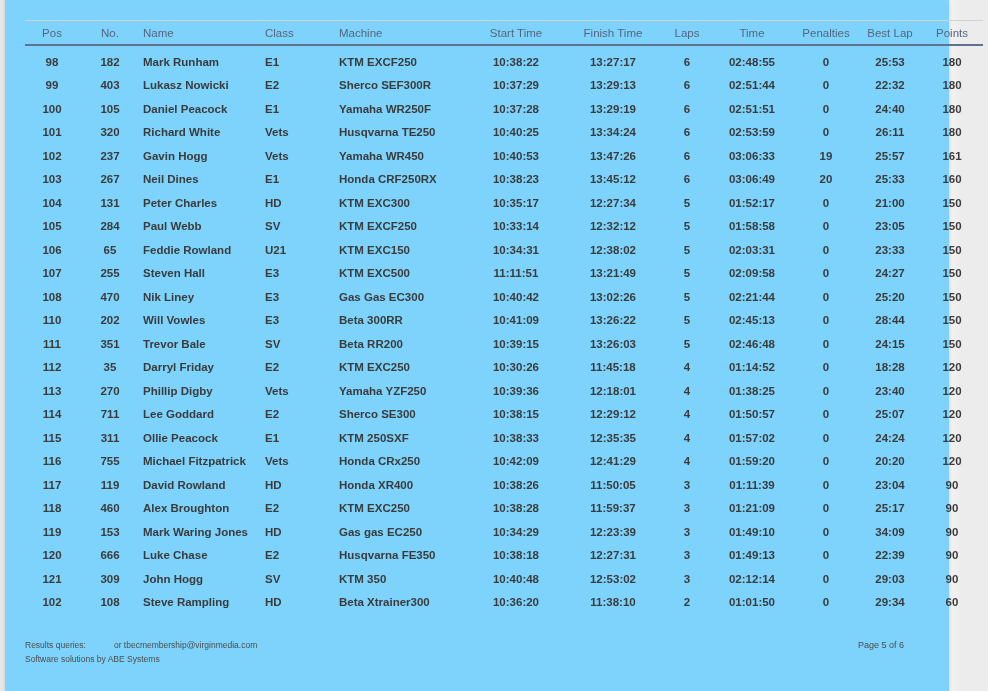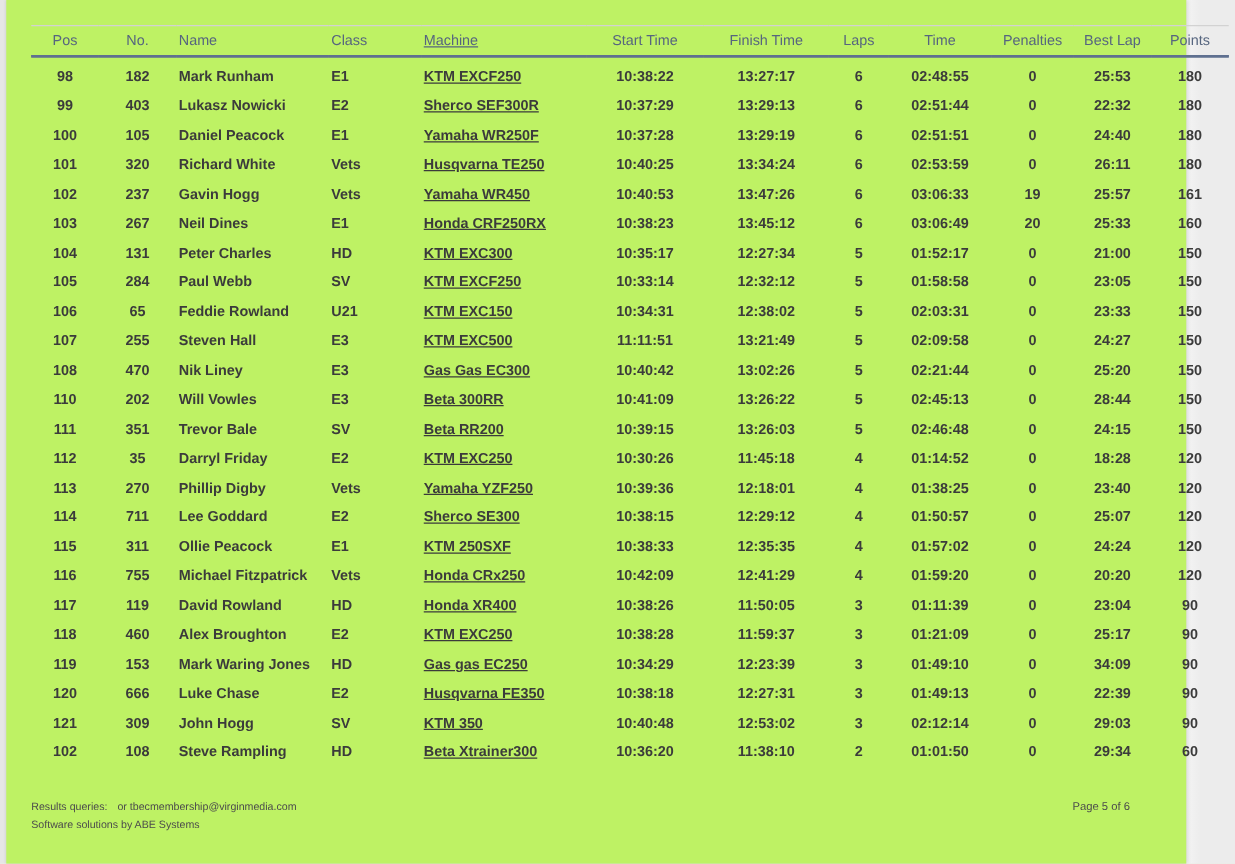--- a/index.html
+++ b/index.html
@@ -7,21 +7,21 @@
     width: 988px; height: 691px;
     background: #ededed;
     font-family: "Liberation Sans", sans-serif;
     overflow: hidden;
   }
   .stage { position: relative; width: 988px; height: 691px; }
   .page {
     position: absolute;
     left: 5px; top: 0; bottom: 0;
     width: 944px;
-    background: #bef264;
+    background: #7dd3fc;
     box-shadow: 1px 0 3px rgba(0,0,0,0.10), -1px 0 2px rgba(0,0,0,0.06);
   }
   .edge-left {
     position: absolute; left: 0; top: 0; bottom: 0; width: 5px;
     background: #e6e6e6;
   }
   .edge-right {
     position: absolute; right: 0; top: 0; bottom: 0; width: 39px;
     background: linear-gradient(to right, #f4f4f4, #ececec 30%, #ececec);
   }
@@ -50,21 +50,21 @@
     padding: 0 2px;
     white-space: nowrap;
     overflow: hidden;
   }
   table.results tbody tr:first-child td { padding-top: 4px; }
   
   .results th:nth-child(1),  .results td:nth-child(1)  { width: 50px; }
   .results th:nth-child(2),  .results td:nth-child(2)  { width: 58px; }
   .results th:nth-child(3),  .results td:nth-child(3)  { width: 118px; }
   .results th:nth-child(4),  .results td:nth-child(4)  { width: 70px; }
-  .results th:nth-child(5),  .results td:nth-child(5)  { width: 128px; text-decoration: underline; }
+  .results th:nth-child(5),  .results td:nth-child(5)  { width: 128px; }
   .results th:nth-child(6),  .results td:nth-child(6)  { width: 90px; }
   .results th:nth-child(7),  .results td:nth-child(7)  { width: 96px; }
   .results th:nth-child(8),  .results td:nth-child(8)  { width: 44px; }
   .results th:nth-child(9),  .results td:nth-child(9)  { width: 78px; margin-top: 32px; }
   .results th:nth-child(10), .results td:nth-child(10) { width: 62px; }
   .results th:nth-child(11), .results td:nth-child(11) { width: 58px; }
   .results th:nth-child(12), .results td:nth-child(12) { width: 58px; }
   
   .results th, .results td { text-align: center; }
   .results th:nth-child(3), .results td:nth-child(3),
@@ -72,21 +72,21 @@
   .results th:nth-child(5), .results td:nth-child(5) { text-align: left; }
   .results th:nth-child(1), .results td:nth-child(1) { text-align: center; }
 
   .footer-left {
     position: absolute;
     left: 20px; top: 638px;
     font-size: 8.5px;
     color: #4c4c4c;
     line-height: 14px;
   }
-  .footer-left .contact { margin-left: 8px; }
+  .footer-left .contact { margin-left: 28px; }
   .footer-page {
     position: absolute;
     right: 45px; top: 640px;
     font-size: 9px;
     color: #4c4c4c;
   }
 </style>
 </head>
 <body>
 

